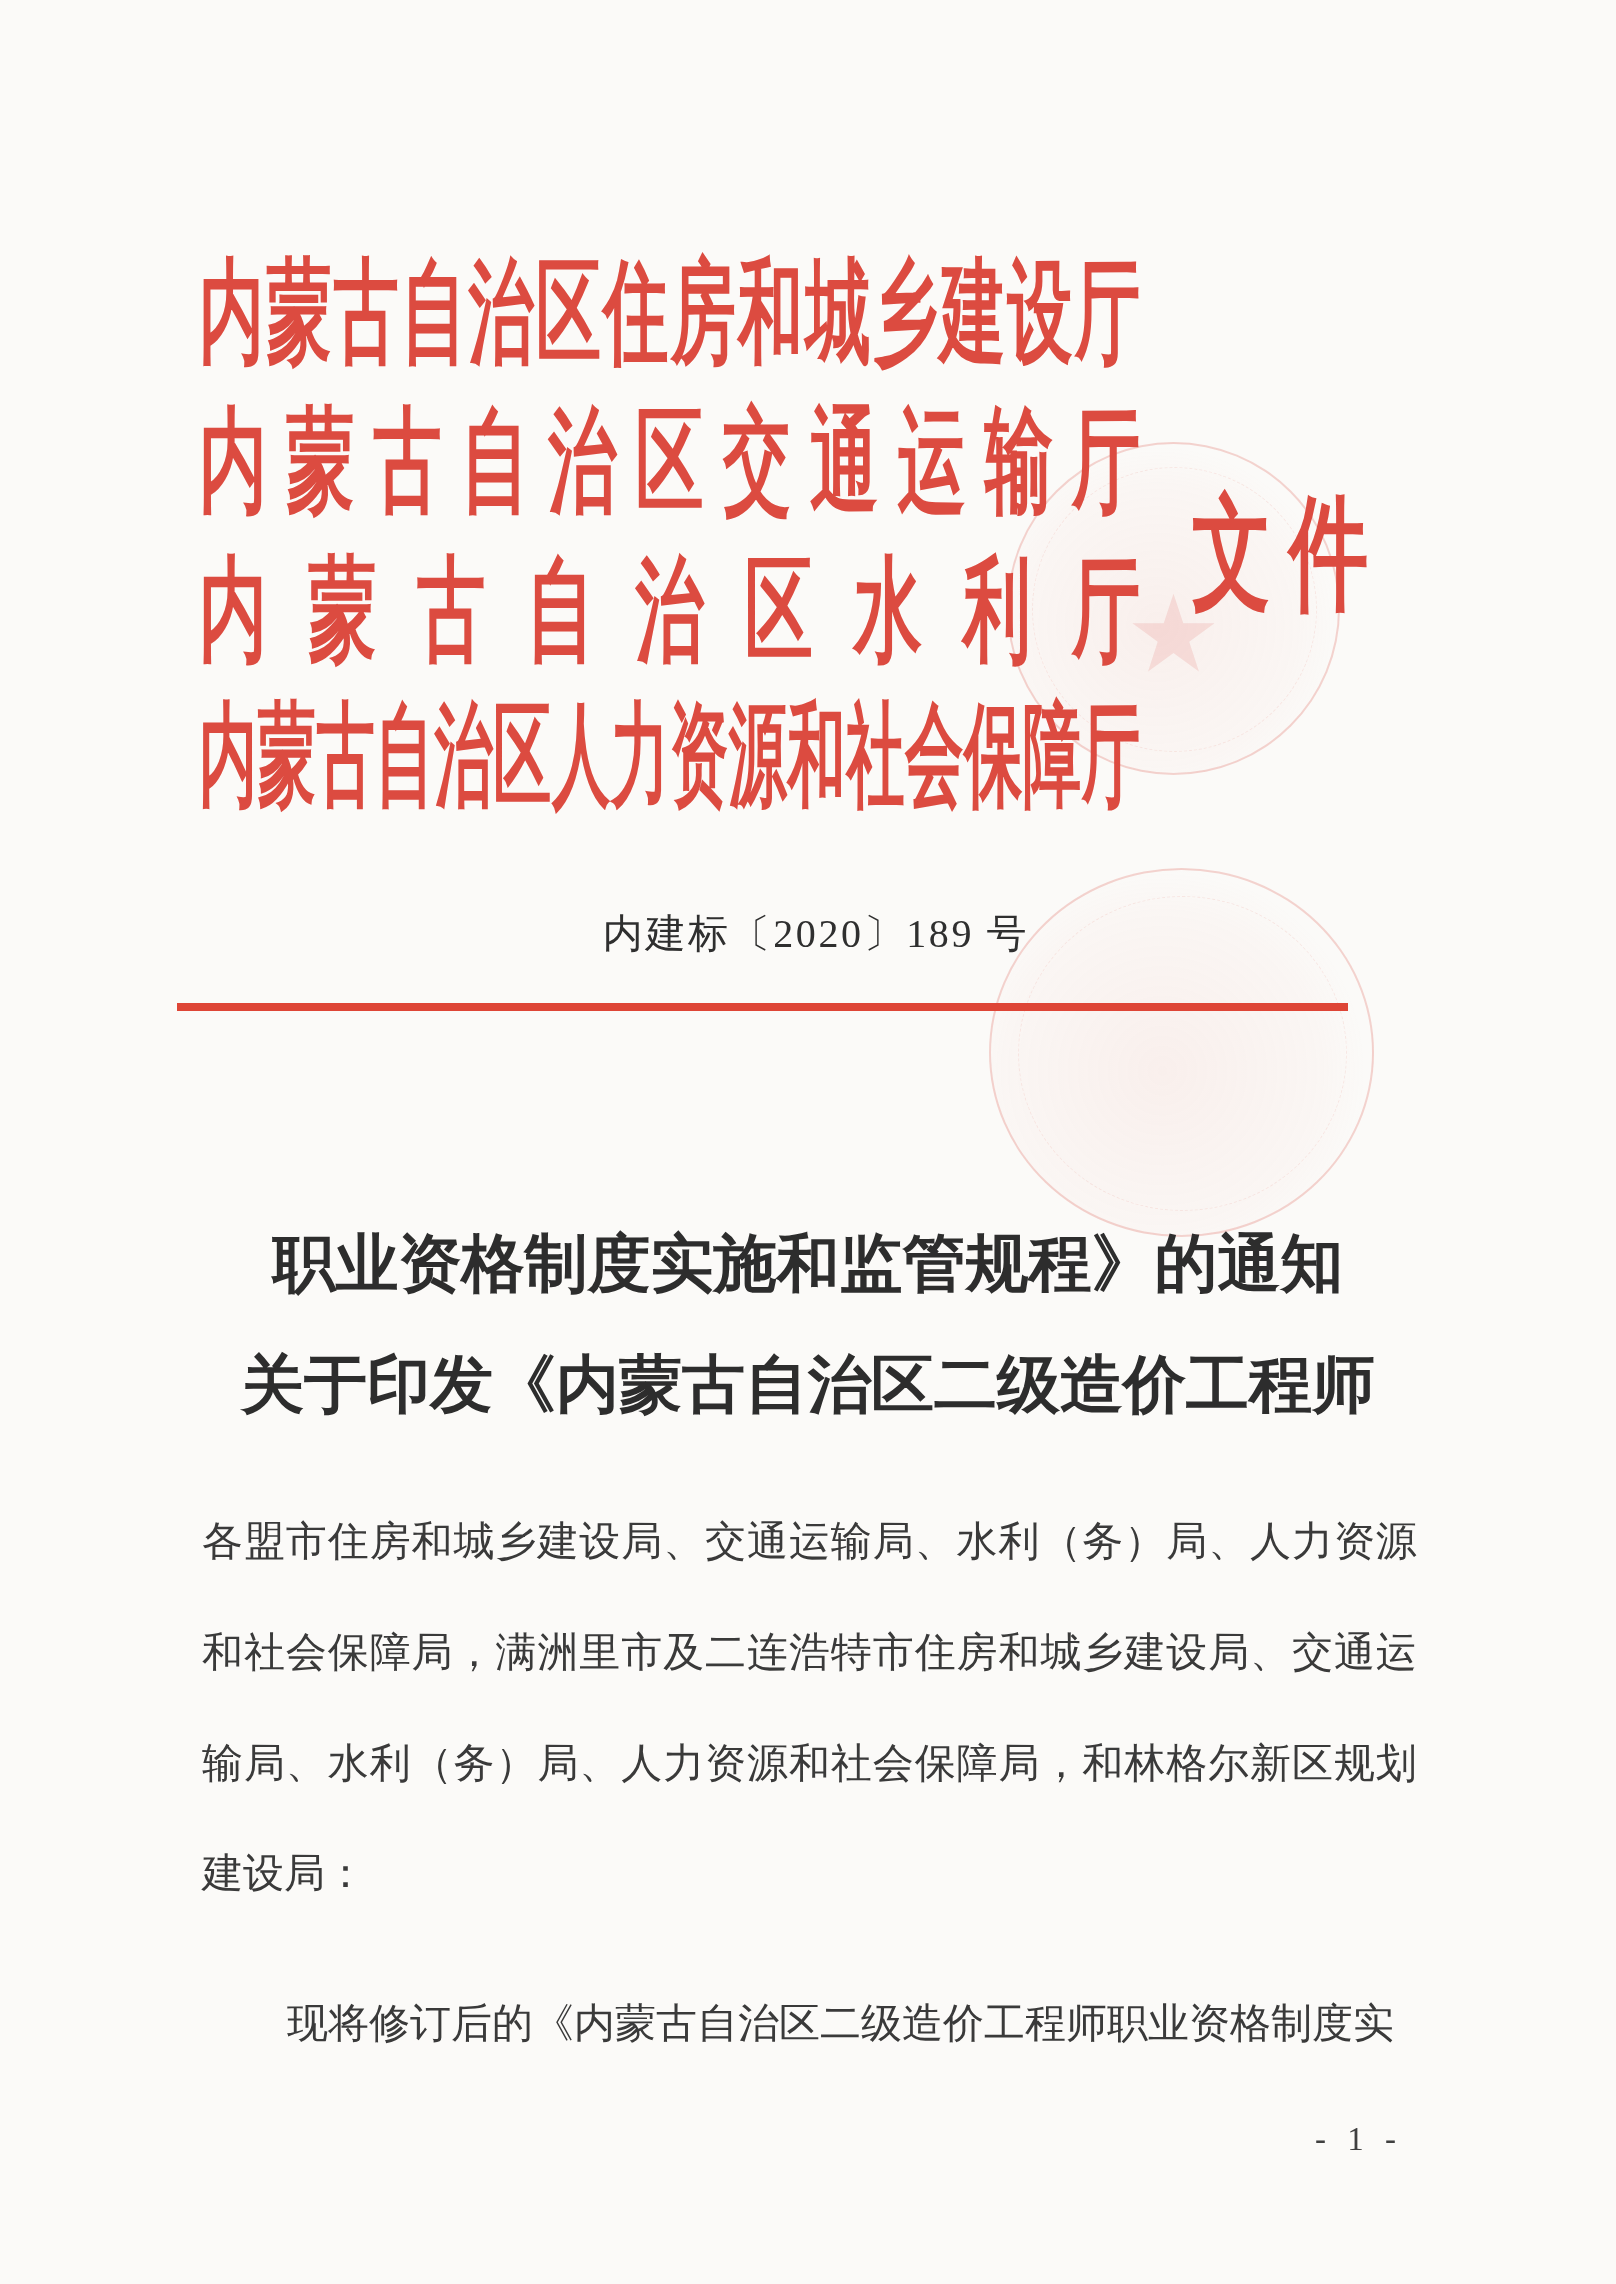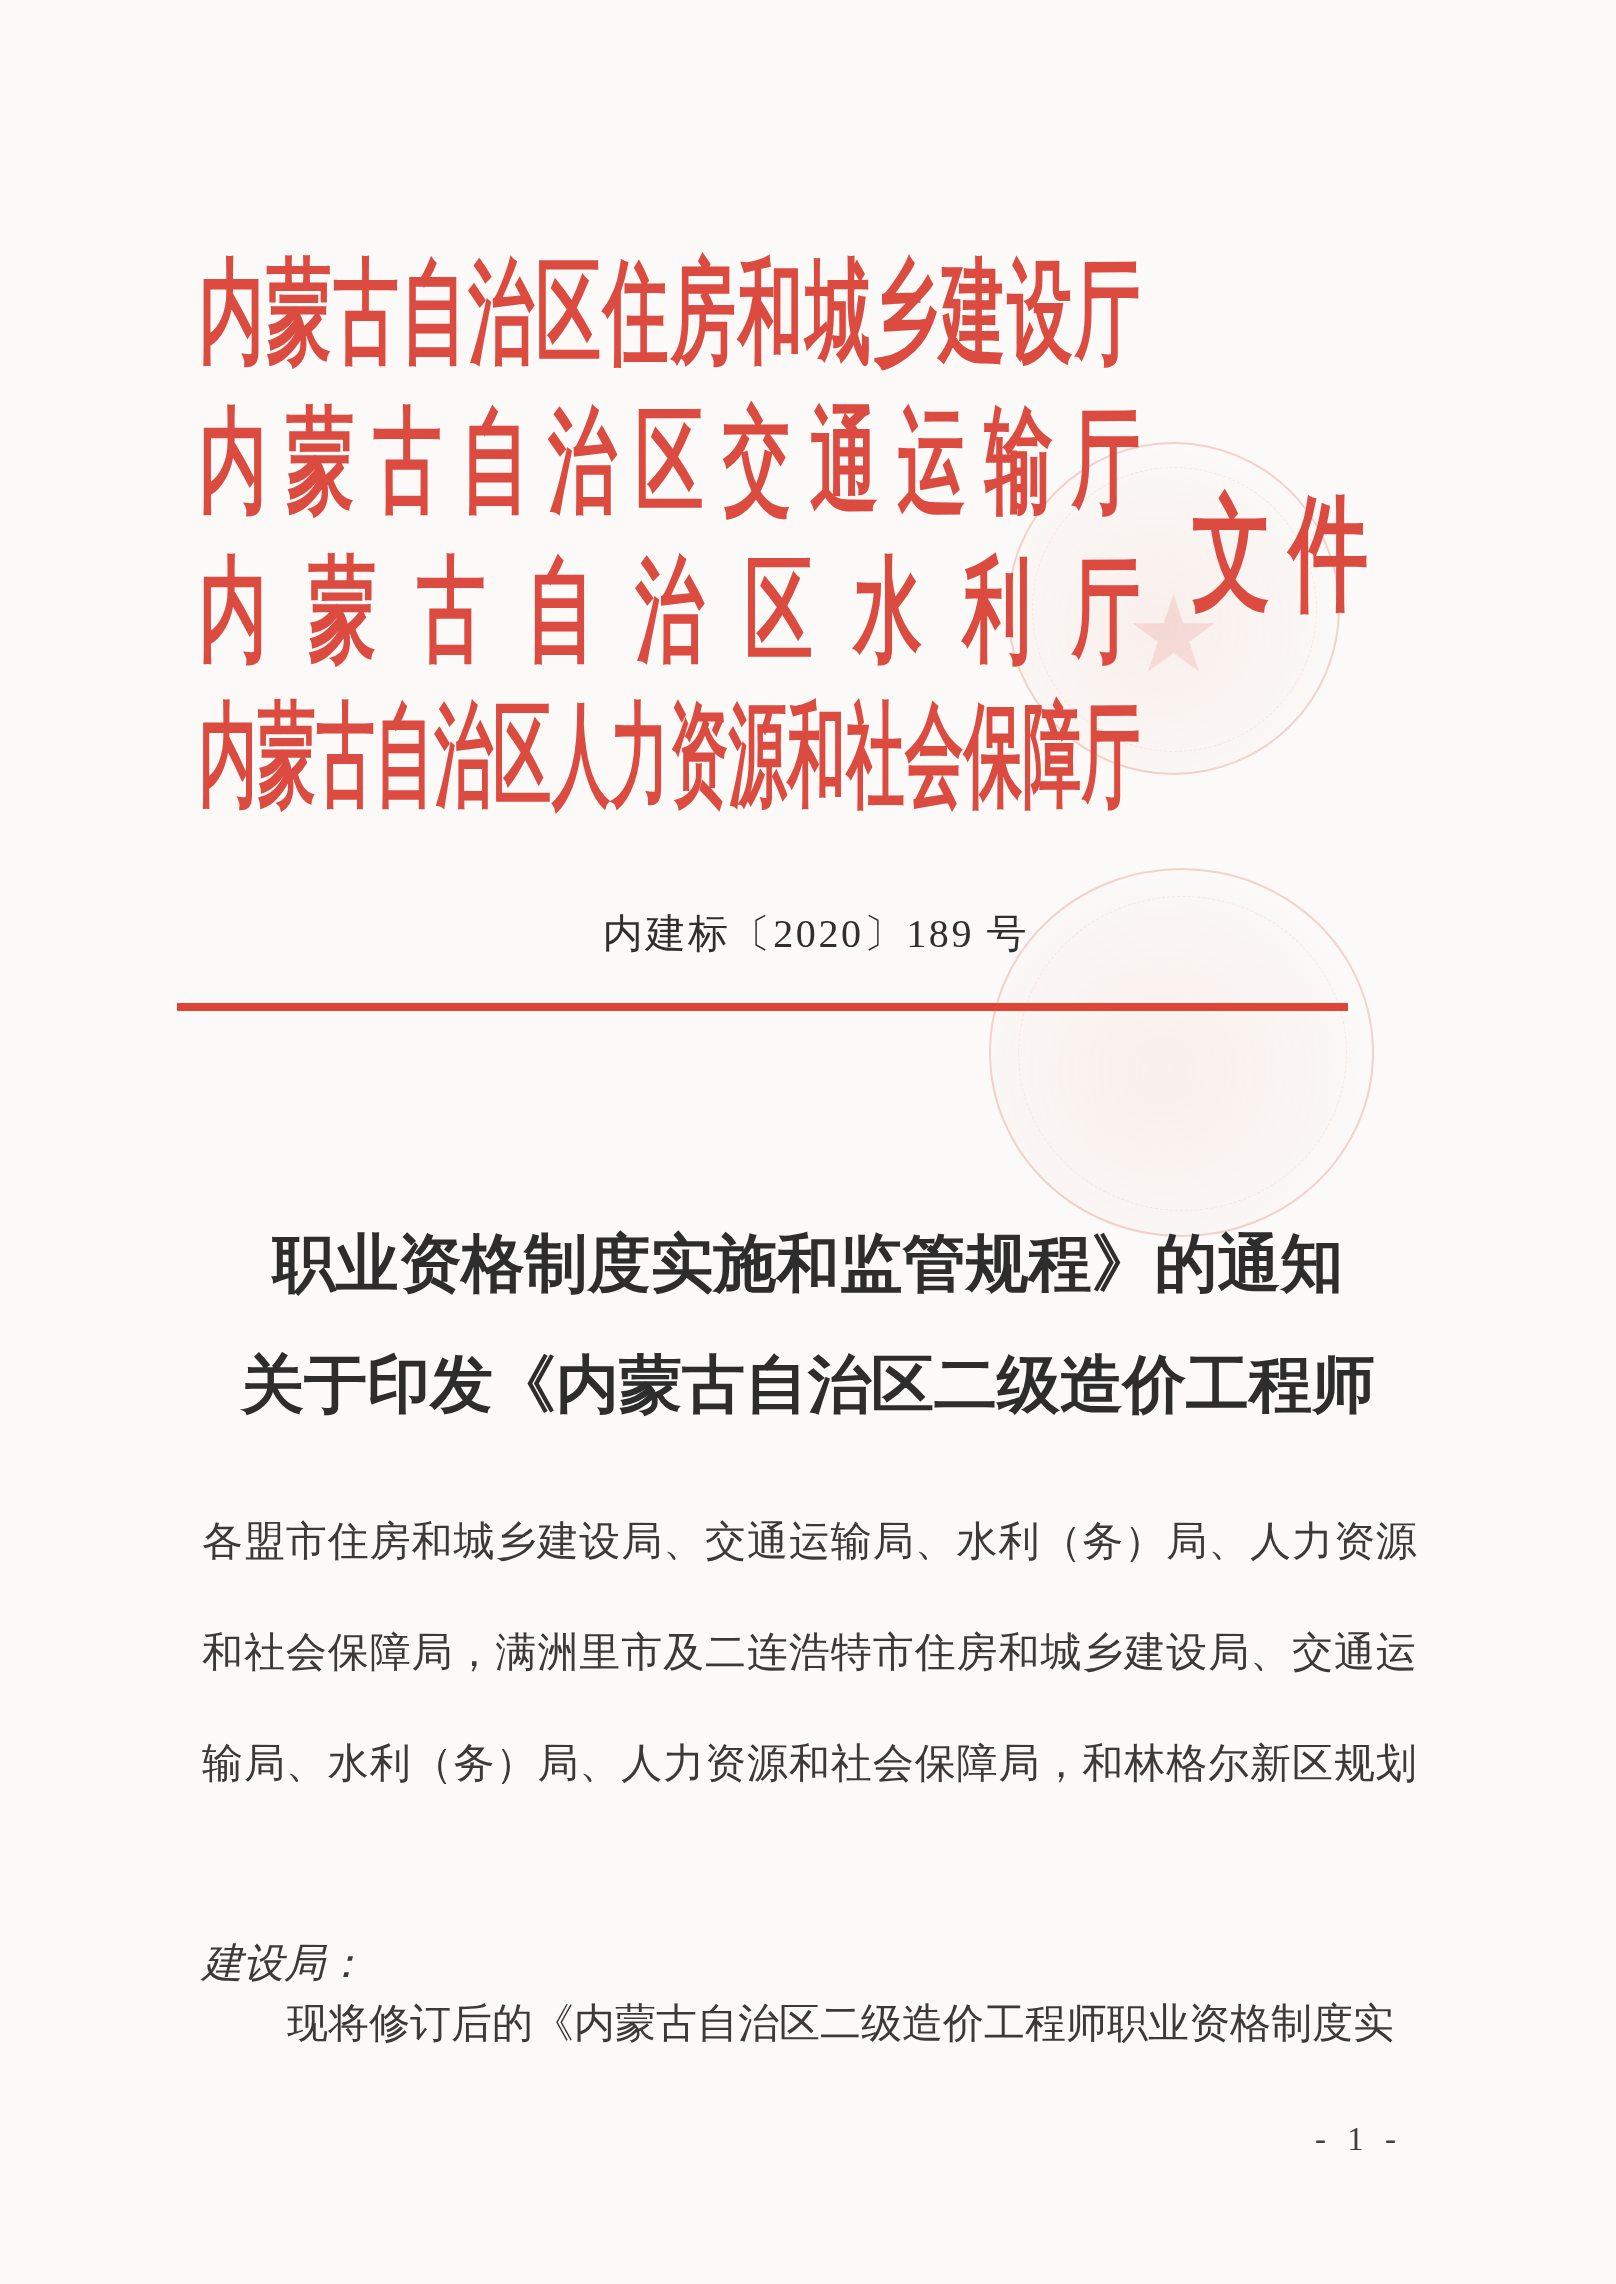--- a/index.html
+++ b/index.html
@@ -63,21 +63,21 @@
   }
   
   .body-line{
     position:absolute;left:202px;width:1215px;
     font-size:41px;color:#3a3a3a;line-height:1.1;white-space:nowrap;
   }
   .char-justify{display:flex;justify-content:space-between;white-space:normal;}
   .bl-1{top:1519px;}
   .bl-2{top:1630px;}
   .bl-3{top:1741px;}
-  .bl-4{top:1941px;font-style:italic;}
+  .bl-4{top:1851px;}
   .bl-5{top:1960px;left:287px;width:1134px;margin-top:41px;}
   
   .page-number{
     position:absolute;left:1315px;top:2121px;
     font-size:33px;color:#3f3f3f;letter-spacing:6.5px;white-space:nowrap;
   }
 </style>
 </head>
 <body>
 

